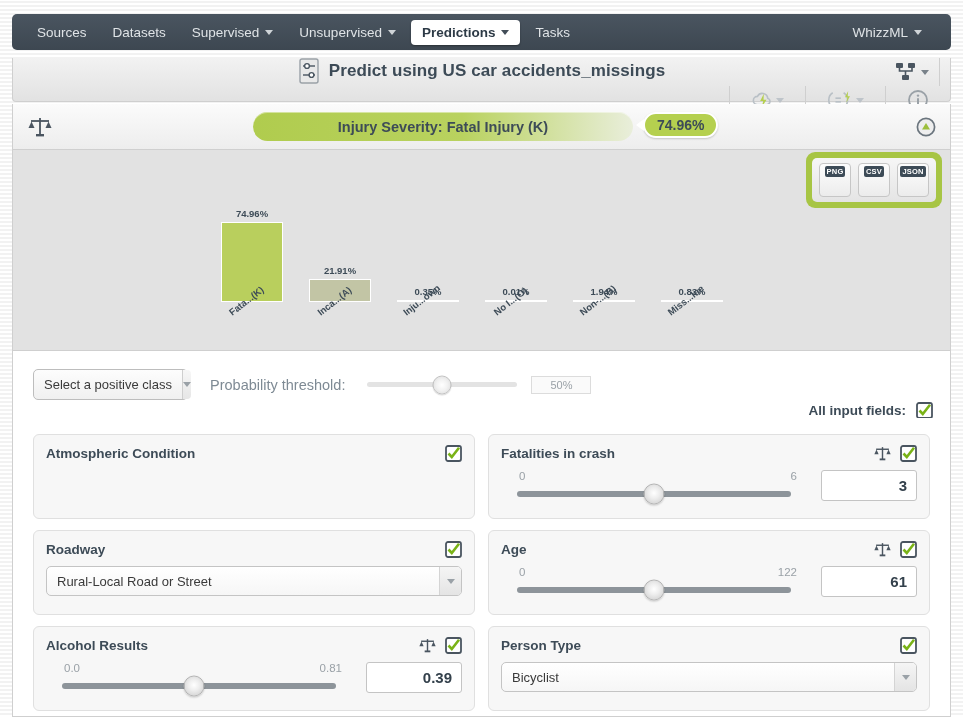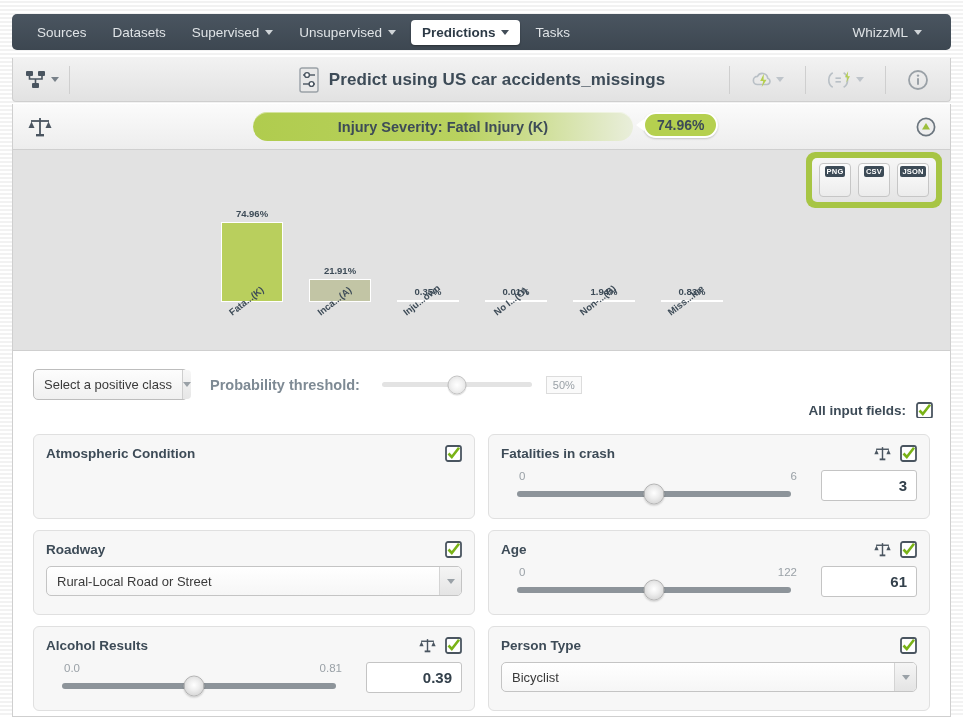--- a/index.html
+++ b/index.html
@@ -53,21 +53,21 @@
   .nav-right { margin-left: auto; }
 
   
   .toolbar {
     position: absolute; left: 12px; top: 58px;
     width: 939px; height: 44px;
     background: linear-gradient(#f2f2f2, #e2e2e2);
     border: 1px solid #cfcfcf;
     border-top: none;
     border-radius: 0 0 4px 4px;
-    display: flex; align-items: center;
+    display: flex; align-items: flex-end; flex-direction: column;
   }
   .tb-left { display: flex; align-items: center; padding-left: 12px; }
   .tb-sep { width: 1px; height: 28px; background: #cfcfcf; margin: 0 10px; }
   .tb-title {
     position: absolute; left: 0; right: 0;
     display: flex; align-items: center; justify-content: center;
     gap: 9px;
     pointer-events: none;
   }
   .tb-title-text {
@@ -215,42 +215,42 @@
   .select .sel-arrow {
     margin-left: auto;
     width: 22px; align-self: stretch;
     border-left: 1px solid #cfcfcf;
     background: linear-gradient(#f7f7f7, #e6e6e6);
     border-radius: 0 4px 4px 0;
     display: flex; align-items: center; justify-content: center;
   }
   .thr-label {
     margin-left: 22px;
-    font-size: 14.5px; font-weight: bold; color: #7e8a94;
+    font-size: 14.5px; font-weight: normal; color: #7e8a94;
   }
   .slider {
     position: relative; margin-left: 22px;
     width: 150px; height: 16px;
     display: flex; align-items: center;
   }
   .slider .track { width: 100%; height: 5px; background: #e3e3e3; border-radius: 3px; }
   .slider .knob {
     position: absolute; top: 50%;
     width: 19px; height: 19px;
     transform: translate(-50%, -50%);
     border-radius: 50%;
     background: radial-gradient(circle at 50% 50%, #ffffff 0%, #f2f2f2 45%, #d8d8d8 100%);
     border: 1px solid #c2c2c2;
     box-shadow: 0 1px 1px rgba(0,0,0,.14);
     cursor: pointer;
   }
   .thr-badge {
     margin-left: 14px;
     border: 1px solid #dcdcdc;
-    padding: 2px 6px;
+    padding: 2px 18px;
     font-size: 11px; color: #9aa1a7;
     background: #fafafa;
   }
 
   
   .allfields {
     position: absolute; right: 30px; top: 402px;
     display: flex; align-items: center; gap: 10px;
     font-size: 13.5px; font-weight: bold; color: #3d4b57;
   }

